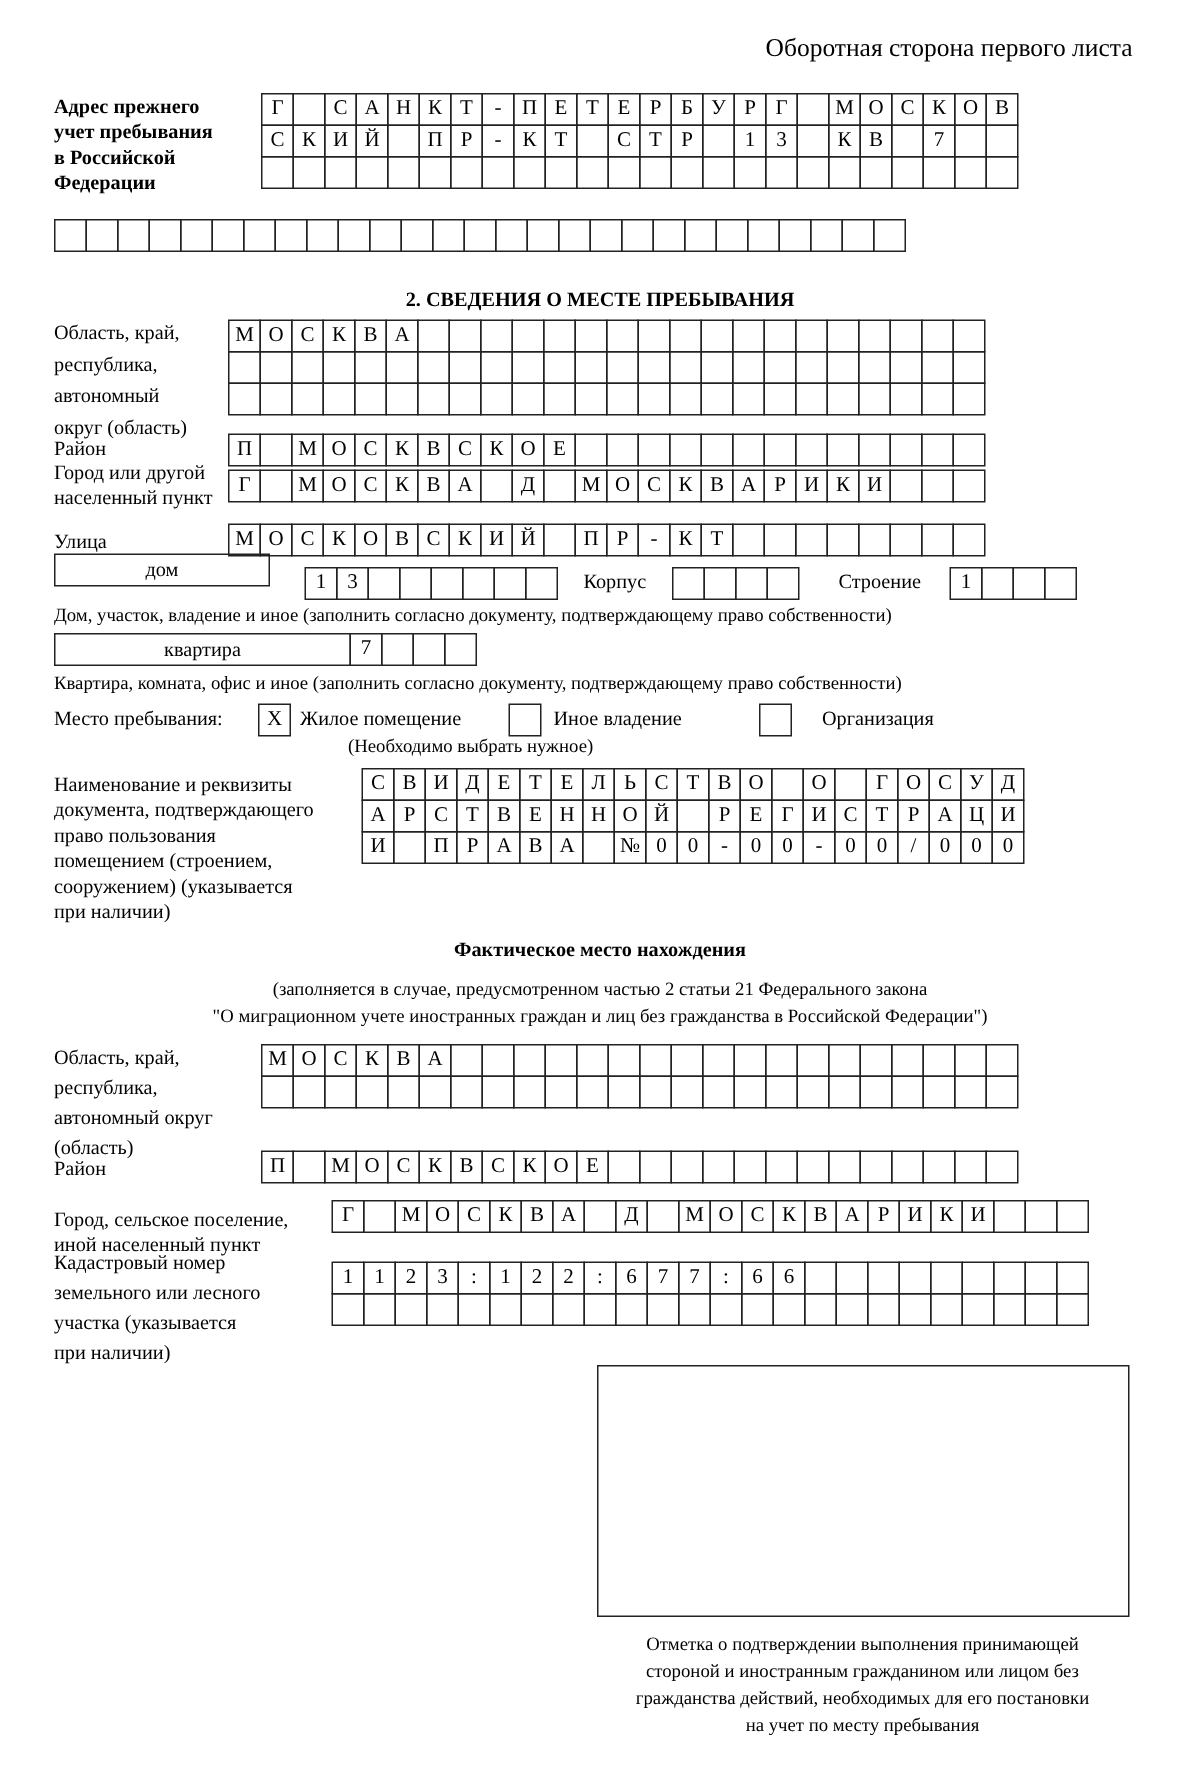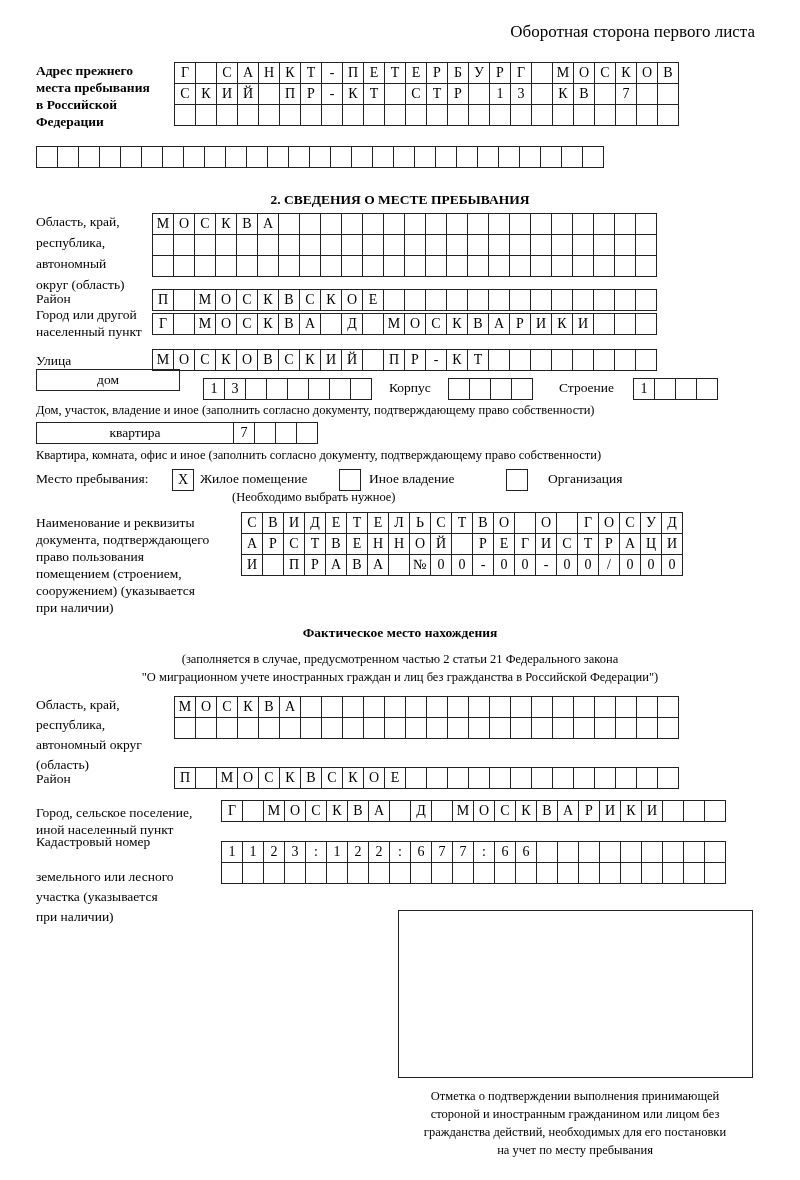--- a/index.html
+++ b/index.html
@@ -45,21 +45,21 @@
 </style>
 </head>
 <body>
 
 <div class="page">
 
   <div class="hdr-right">Оборотная сторона первого листа</div>
 
   <div class="abs lbl" style="left:36px;top:62px;width:140px;font-weight:bold;">
     <div>Адрес прежнего</div>
-    <div>места пребывания</div>
+    <div>учет пребывания</div>
     <div>в Российской</div>
     <div>Федерации</div>
   </div>
 
   <div class="abs" id="prev-rows" style="left:174px;top:62px;">
       <div class="boxrow" style="margin-top: 0px;">
         <div class="cell">Г</div>
         <div class="cell"></div>
         <div class="cell">С</div>
         <div class="cell">А</div>
@@ -610,21 +610,21 @@
         <div class="cell">К</div>
         <div class="cell">И</div>
         <div class="cell"></div>
         <div class="cell"></div>
         <div class="cell"></div>
       </div>
     </div>
 
   <div class="abs lbl" style="left:36px;top:833px;width:190px;">
     <div>Кадастровый номер</div>
-    <div style="margin-top:18px">земельного или лесного</div>
+    <div style="margin-top:3px">земельного или лесного</div>
     <div style="margin-top:3px">участка (указывается</div>
     <div style="margin-top:3px">при наличии)</div>
   </div>
   <div class="abs" id="al-cad" style="left:221px;top:841px;">
       <div class="boxrow" style="margin-top: 0px;">
         <div class="cell">1</div>
         <div class="cell">1</div>
         <div class="cell">2</div>
         <div class="cell">3</div>
         <div class="cell">:</div>

